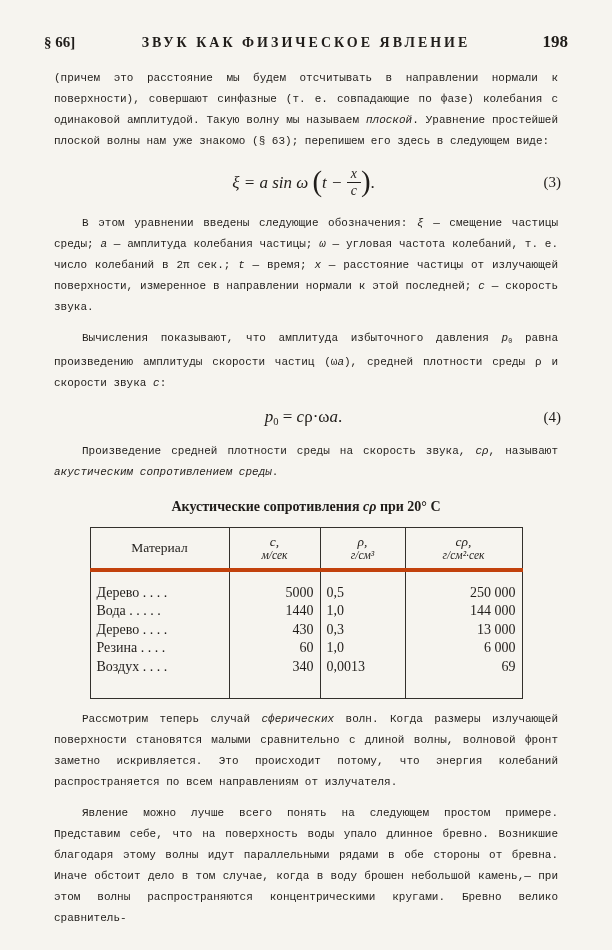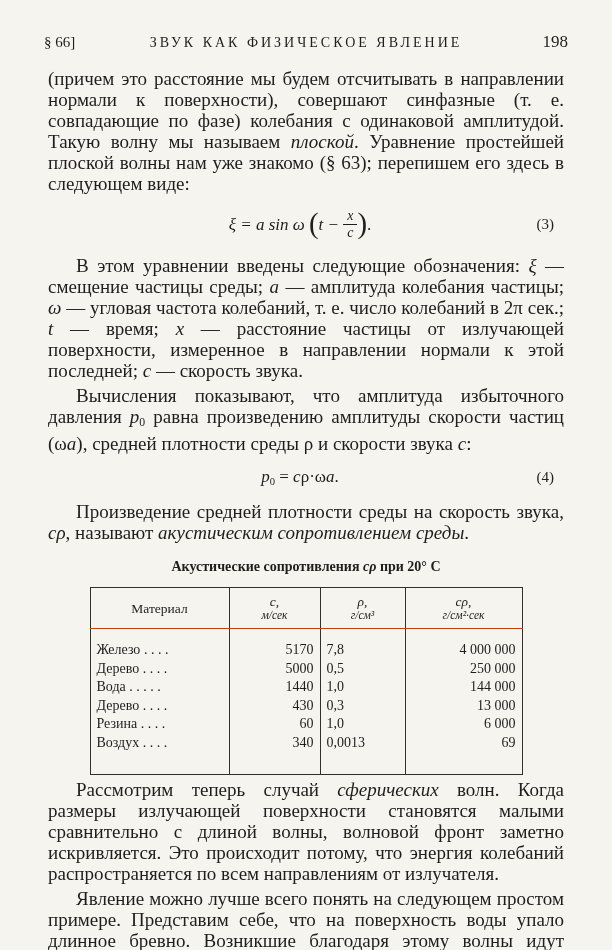--- a/index.html
+++ b/index.html
@@ -14,59 +14,60 @@
     box-sizing: border-box;
     background: #f6f4ef;
     color: #201d1a;
     padding: 32px 44px 0 44px;
     overflow: hidden;
   }
   .it { font-style: italic; }
   .sub { font-size: 0.62em; vertical-align: -0.28em; }
 
   
-  .pg-header { display: flex; align-items: baseline; margin-bottom: 16px; font-size: 15px; }
+  .pg-header { display: flex; align-items: baseline; margin-bottom: 16px; font-size: 15px; font-weight: bold; }
   .sec { width: 92px; }
   .run-title { flex: 1; text-align: center; letter-spacing: 3px; font-size: 14px; }
   .pg-num { width: 92px; text-align: right; font-size: 17px; }
 
   
   p.body {
-    margin: 4px;
-    font-size: 19px;
+    margin: 10px;
+    font-size: 11px;
     line-height: 21px;
     text-align: justify;
     text-indent: 28px;
+    font-family: Liberation Mono, monospace;
   }
   p.noindent { text-indent: 0; }
 
   
   .equation {
     position: relative;
     text-align: center;
-    margin: 13px 12px 14px 0;
+    margin: 13px 5px 14px 0;
     font-size: 17px;
   }
   .eq-num {
     position: absolute; right: 2px; top: 50%;
     transform: translateY(-50%);
     font-size: 15px; font-style: normal;
   }
   .paren { font-size: 170%; font-style: normal; vertical-align: -0.12em; font-weight: 300; }
   .frac { display: inline-block; vertical-align: -0.55em; text-align: center; font-size: 0.82em; line-height: 1.05; }
   .frac .num { display: block; padding: 0 4px 1px 4px; }
   .frac .den { display: block; border-top: 1px solid #201d1a; padding: 1px 4px 0 4px; }
 
   
   .tbl-title { text-align: center; font-weight: bold; font-size: 14px; margin: 16px 0 12px 0; }
   table.acoustic { border-collapse: collapse; margin: 0 auto; border: 1px solid #33302c; font-size: 14px; }
   table.acoustic th, table.acoustic td { border-left: 1px solid #33302c; }
   table.acoustic th:first-child, table.acoustic td:first-child { border-left: none; }
   table.acoustic thead th {
-    border-bottom: 1px solid #c2410c;
+    border-bottom: 4px solid #c2410c;
     font-weight: normal; text-align: center; vertical-align: middle;
     padding: 6px 4px;
   }
   .h1 { font-size: 13.5px; line-height: 15px; }
   .h2 { font-size: 11.5px; line-height: 13px; font-style: italic; }
   .col-mat { width: 130px; }
   .col-c   { width: 82px; }
   .col-rho { width: 76px; }
   .col-crho{ width: 108px; }
   table.acoustic tbody td { padding: 0px 6px; line-height: 18.5px; }
@@ -126,26 +127,20 @@
           <div class="h2">г/см³</div>
         </th>
         <th class="col-crho">
           <div class="h1 it">cρ,</div>
           <div class="h2">г/см²·сек</div>
         </th>
       </tr>
     </thead>
     <tbody>
       <tr>
-        <td class="c-mat"><span>Железо</span><span> .  .  .  .</span></td>
-        <td class="c-c">5170</td>
-        <td class="c-rho">7,8</td>
-        <td class="c-crho">4 000 000</td>
-      </tr>
-      <tr>
         <td class="c-mat"><span>Дерево</span><span> .  .  .  .</span></td>
         <td class="c-c">5000</td>
         <td class="c-rho">0,5</td>
         <td class="c-crho">250 000</td>
       </tr>
       <tr>
         <td class="c-mat"><span>Вода</span><span> .  .  .  .  .</span></td>
         <td class="c-c">1440</td>
         <td class="c-rho">1,0</td>
         <td class="c-crho">144 000</td>

